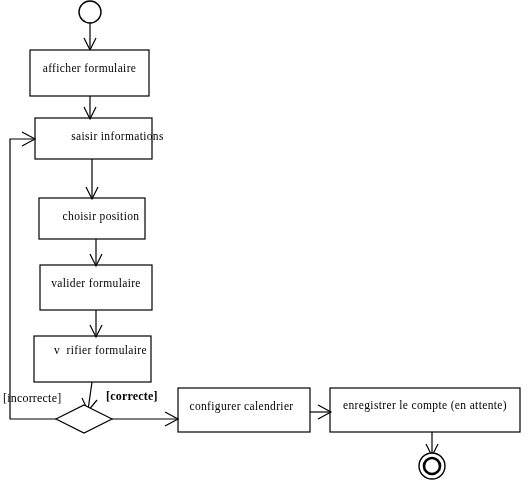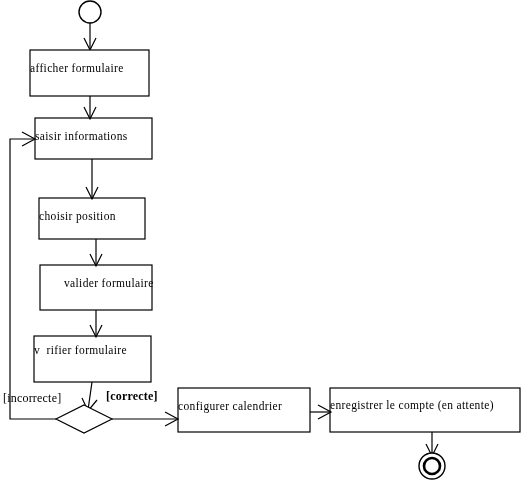--- a/index.html
+++ b/index.html
@@ -23,21 +23,21 @@
     height: 481px;
     display: block;
   }
   .node-label {
     position: absolute;
     color: #000000;
     font-family: "Liberation Serif", "DejaVu Serif", serif;
     font-size: 11.5px;
     letter-spacing: 0.35px;
     white-space: pre;
-    text-align: left;
+    text-align: center;
     line-height: 1;
     pointer-events: none;
   }
   .guard-label {
     position: absolute;
     color: #000000;
     font-family: "Liberation Serif", "DejaVu Serif", serif;
     font-size: 12px;
     letter-spacing: 0.2px;
     white-space: pre;
@@ -97,25 +97,25 @@
 
     <line x1="432" y1="432" x2="432" y2="455" stroke="#000000" stroke-width="1.2"></line>
     <path d="M 426 444 L 432 456 L 438 444" fill="none" stroke="#000000" stroke-width="1.2"></path>
 
     <circle cx="432" cy="466" r="13" fill="#ffffff" stroke="#000000" stroke-width="1.4"></circle>
     <circle cx="432" cy="466" r="8" fill="#ffffff" stroke="#000000" stroke-width="2.6"></circle>
   </svg>
 
   <div class="node-label" style="left:30px; top:63px; width:119px;">afficher formulaire</div>
 
-  <div class="node-label" style="left:35px; top:131px; width:117px;">saisir informations</div>
+  <div class="node-label" style="left:35px; top:131px; width:117px;padding-left:24px;">saisir informations</div>
 
   <div class="node-label" style="left:39px; top:211px; width:124px;">choisir position</div>
 
-  <div class="node-label" style="left:40px; top:278px; width:112px;margin-left:24px;">valider formulaire</div>
+  <div class="node-label" style="left:40px; top:278px; width:112px;">valider formulaire</div>
 
   <div class="node-label" style="left:34px; top:345px; width:133px;">v  rifier formulaire</div>
 
   <div class="node-label" style="left:178px; top:401px; width:127px;">configurer calendrier</div>
 
   <div class="node-label" style="left:330px; top:400px; width:190px;">enregistrer le compte (en attente)</div>
 
   <div class="guard-label" style="left:3px; top:392px;">[incorrecte]</div>
 
   <div class="guard-label" style="left:106px; top:390px;font-weight:bold;">[correcte]</div>

